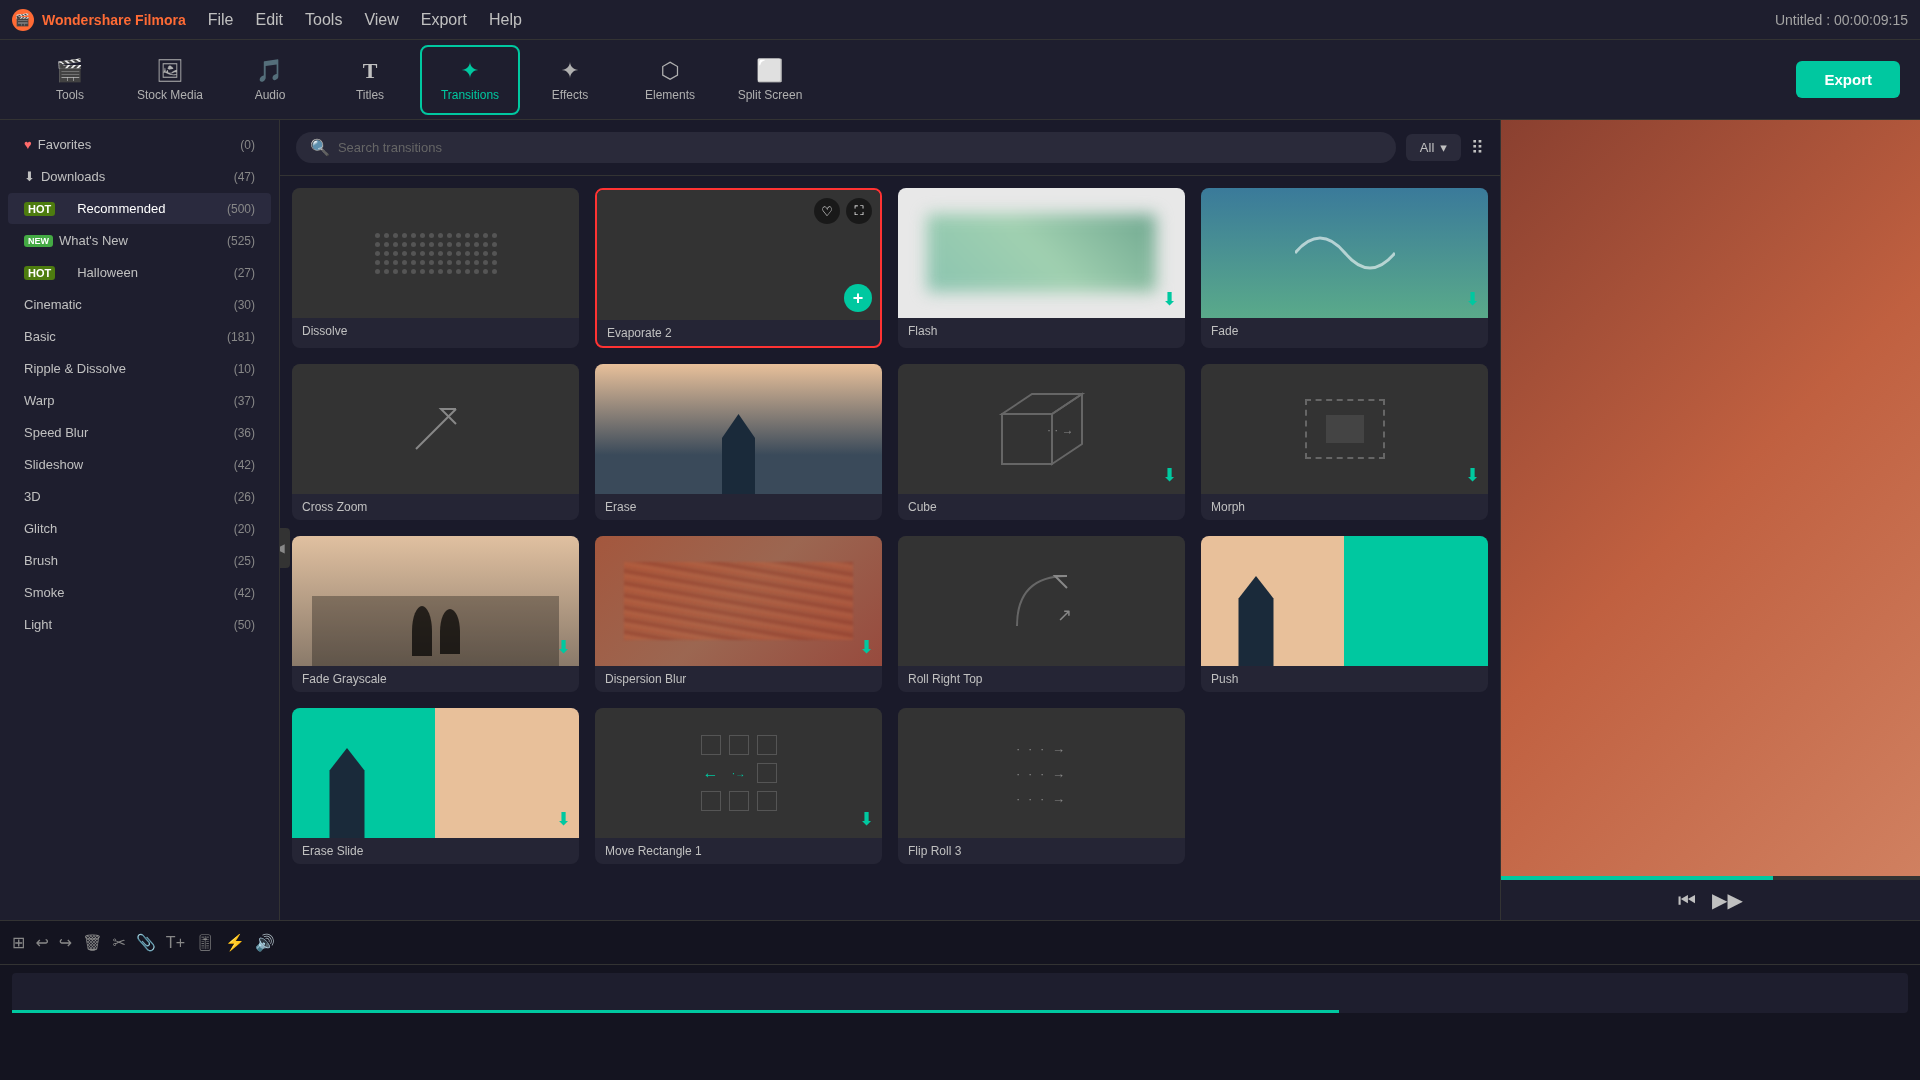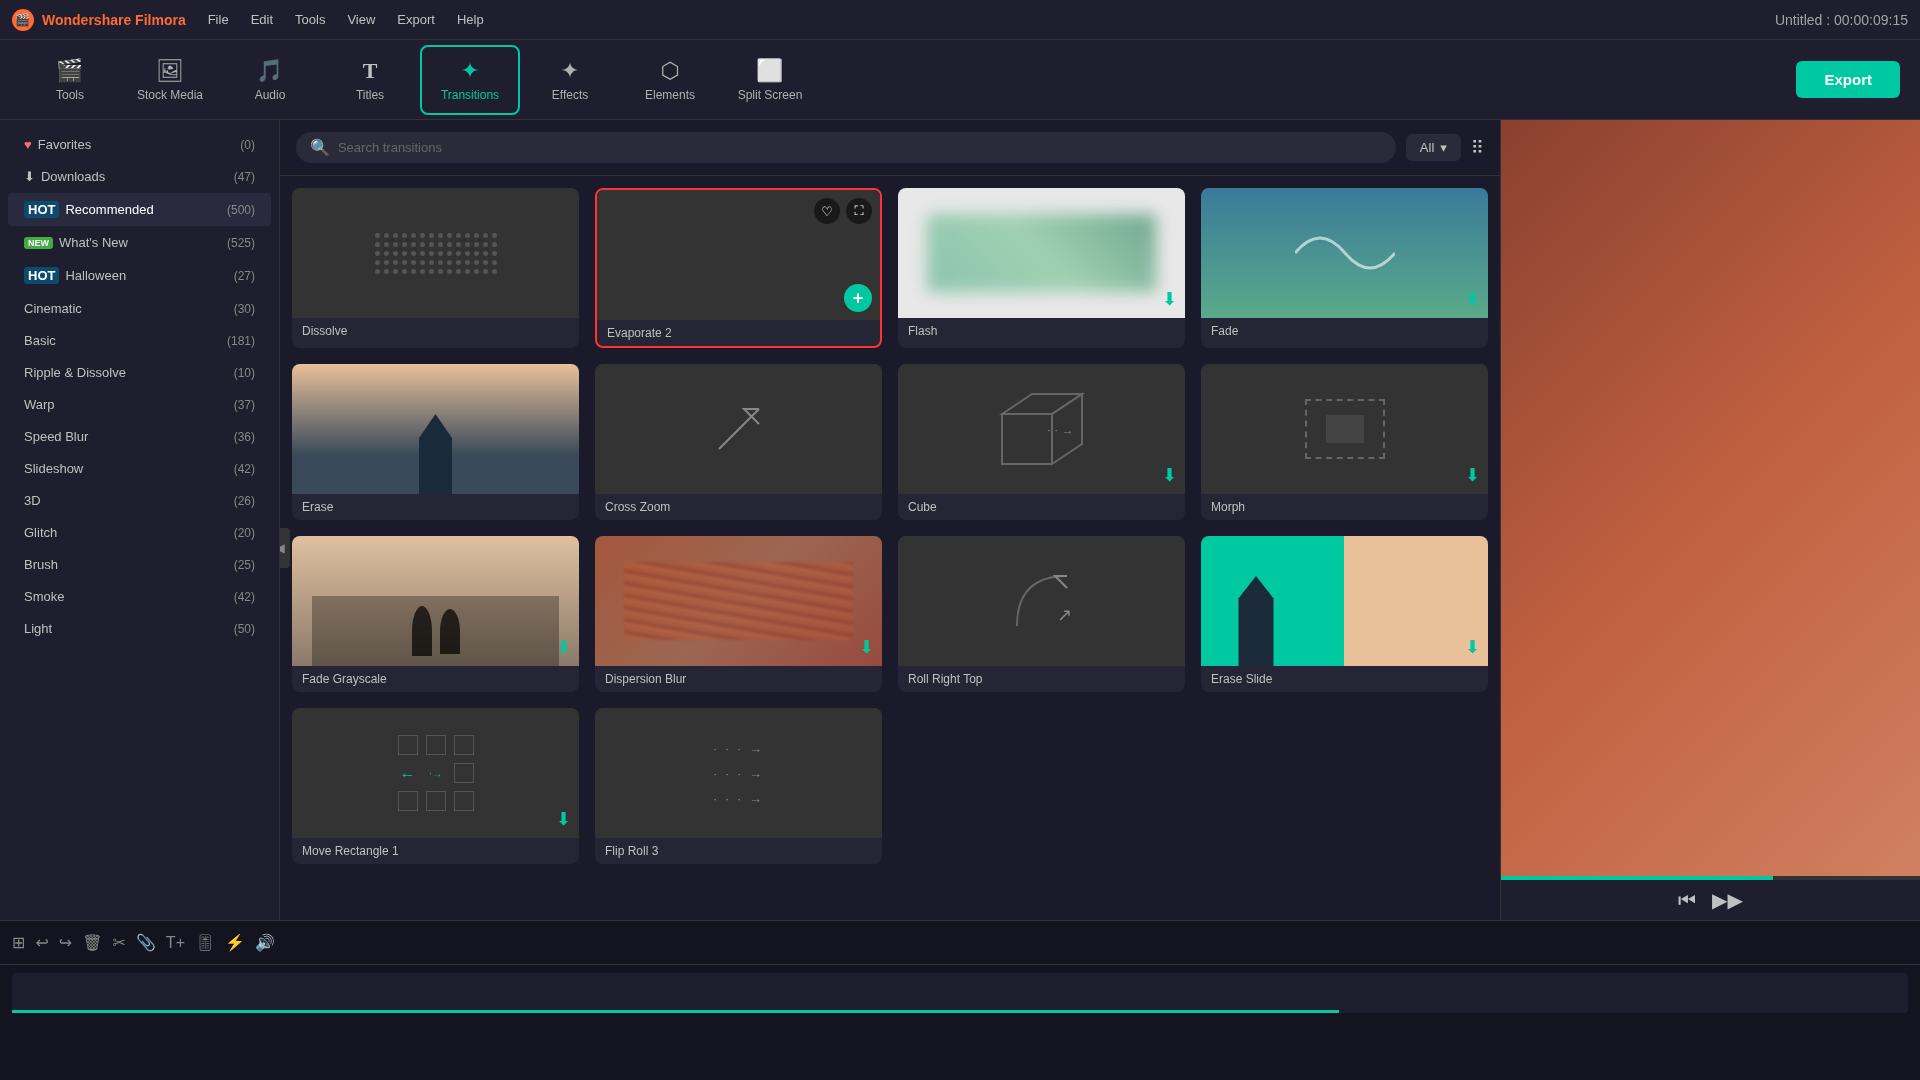--- a/index.html
+++ b/index.html
@@ -42,21 +42,21 @@
       justify-content: center;
       color: white;
       font-size: 12px;
     }
     .menu-items {
       display: flex;
       gap: 18px;
     }
     .menu-item {
       color: #c0c0c0;
-      font-size: 13px;
+      font-size: 16px;
       cursor: pointer;
       padding: 4px 2px;
     }
     .title-bar-right {
       margin-left: auto;
       color: #a3a3a3;
       font-size: 14px;
     }
 
     
@@ -129,26 +129,26 @@
       font-size: 13px;
       color: #c0c0c0;
     }
     .sidebar-item.active { background: #2a2a3e; color: #fff; }
     .sidebar-item .badge {
       margin-left: auto;
       color: #888;
       font-size: 12px;
     }
     .sidebar-item .hot-badge {
-      background: #0c4a6e;
+      background: #4d7c0f;
       color: white;
-      font-size: 13px;
+      font-size: 11px;
       padding: 1px 4px;
       border-radius: 3px;
-      margin-right: 6px;
+      margin-right: 22px;
       font-weight: bold;
     }
     .sidebar-item .new-badge {
       background: #44aa44;
       color: white;
       font-size: 9px;
       padding: 1px 4px;
       border-radius: 3px;
       margin-right: 6px;
       font-weight: bold;
@@ -752,34 +752,34 @@
           <div class="thumb" style="background:linear-gradient(180deg,#3a7a9a,#5aaa8a);display:flex;align-items:center;justify-content:center;">
             <svg width="100" height="80" viewBox="0 0 100 80">
               <path d="M0,40 Q25,10 50,40 Q75,70 100,40" fill="none" stroke="rgba(255,255,255,0.6)" stroke-width="3"></path>
             </svg>
             <div style="position:absolute;bottom:8px;right:8px;color:#00c8a0;font-size:18px;">⬇</div>
           </div>
           <div class="label">Fade</div>
         </div>
 
         <div class="transition-card">
-          <div class="thumb thumb-erase" style="background:linear-gradient(180deg,#e8c09a 0%,#3a4a5a 70%);position:relative;overflow:hidden;">
-            <div style="position:absolute;bottom:0;left:50%;transform:translateX(-50%);width:55px;height:80px;background:#1a2a3a;clip-path:polygon(20% 100%, 20% 30%, 50% 0%, 80% 30%, 80% 100%);"></div>
-          </div>
-          <div class="label">Erase</div>
-        </div>
-
-        <div class="transition-card">
           <div class="thumb thumb-crosszoom" style="display:flex;align-items:center;justify-content:center;">
             <svg width="80" height="80" viewBox="0 0 80 80">
               <line x1="60" y1="20" x2="20" y2="60" stroke="#888" stroke-width="2"></line>
               <polyline points="60,20 45,20 60,35" fill="none" stroke="#888" stroke-width="2"></polyline>
             </svg>
           </div>
           <div class="label">Cross Zoom</div>
+        </div>
+
+        <div class="transition-card">
+          <div class="thumb thumb-erase" style="background:linear-gradient(180deg,#e8c09a 0%,#3a4a5a 70%);position:relative;overflow:hidden;">
+            <div style="position:absolute;bottom:0;left:50%;transform:translateX(-50%);width:55px;height:80px;background:#1a2a3a;clip-path:polygon(20% 100%, 20% 30%, 50% 0%, 80% 30%, 80% 100%);"></div>
+          </div>
+          <div class="label">Erase</div>
         </div>
 
         <div class="transition-card">
           <div class="thumb thumb-cube">
             <svg width="100" height="90" viewBox="0 0 100 90">
 
               <rect x="10" y="30" width="50" height="50" fill="none" stroke="#666" stroke-width="2"></rect>
 
               <polygon points="10,30 40,10 90,10 60,30" fill="none" stroke="#666" stroke-width="2"></polygon>
 
@@ -827,20 +827,27 @@
           <div class="thumb thumb-rollright" style="display:flex;align-items:center;justify-content:center;">
             <svg width="90" height="90" viewBox="0 0 90 90">
               <path d="M20,70 Q20,20 70,20" fill="none" stroke="#666" stroke-width="2"></path>
               <polyline points="70,20 58,20 70,32" fill="none" stroke="#888" stroke-width="2"></polyline>
               <text x="60" y="65" fill="#888" font-size="18">↗</text>
             </svg>
           </div>
           <div class="label">Roll Right Top</div>
         </div>
 
+        <div class="transition-card">
+          <div class="thumb" style="background:linear-gradient(90deg,#e8c09a 50%,#00c8a0 50%);position:relative;overflow:hidden;">
+            <div style="position:absolute;bottom:0;left:30px;width:50px;height:90px;background:#1a2a3a;clip-path:polygon(15% 100%, 15% 25%, 50% 0%, 85% 25%, 85% 100%);"></div>
+            <div style="position:absolute;bottom:8px;right:8px;color:#00c8a0;font-size:18px;">⬇</div>
+          </div>
+          <div class="label">Push</div>
+        </div>
 
         <div class="transition-card">
           <div class="thumb" style="background:linear-gradient(90deg,#00c8a0 50%,#e8c09a 50%);position:relative;overflow:hidden;">
             <div style="position:absolute;bottom:0;left:30px;width:50px;height:90px;background:#1a2a3a;clip-path:polygon(15% 100%, 15% 25%, 50% 0%, 85% 25%, 85% 100%);"></div>
             <div style="position:absolute;bottom:8px;right:8px;color:#00c8a0;font-size:18px;">⬇</div>
           </div>
           <div class="label">Erase Slide</div>
         </div>
 
         <div class="transition-card">

